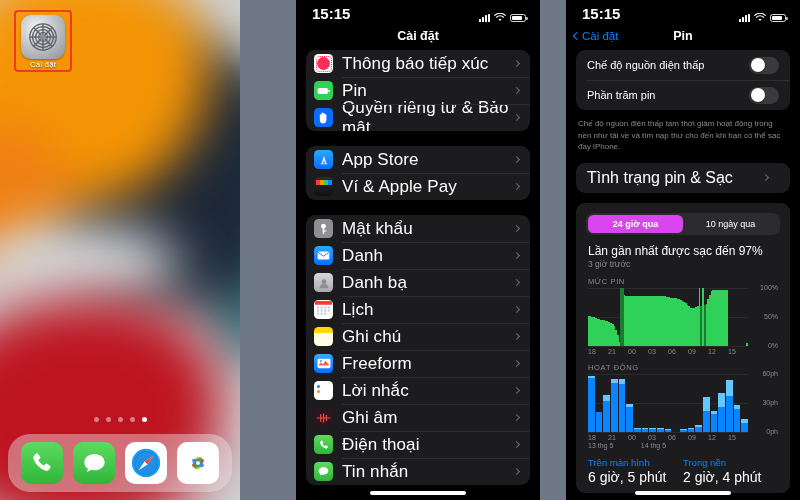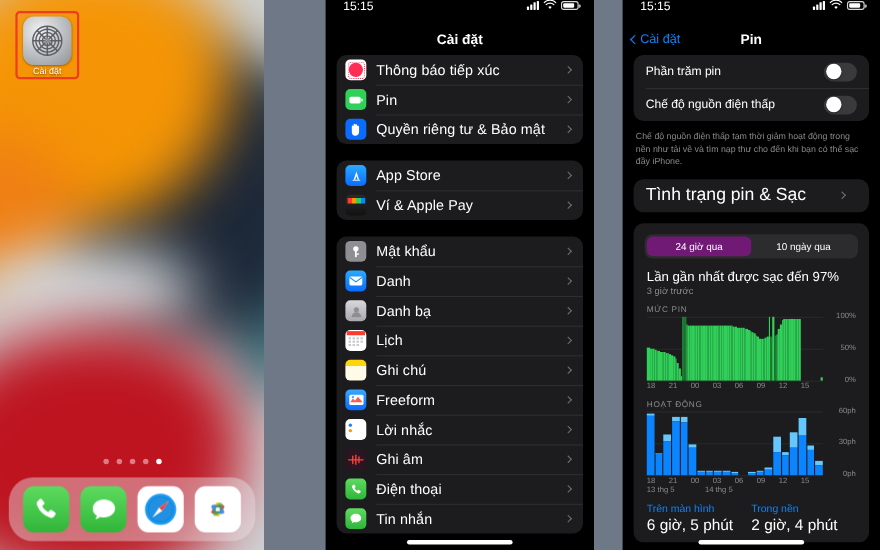--- a/index.html
+++ b/index.html
@@ -39,22 +39,22 @@
   .dock { position:absolute; left:8px; right:8px; bottom:8px; height:58px;
      background:rgba(235,235,240,.42); border-radius:22px; backdrop-filter:blur(8px);
      display:flex; align-items:center; justify-content:space-around; padding:0 8px; }
   .dock-ic { width:42px; height:42px; border-radius:10px; display:flex; align-items:center; justify-content:center; }
   .ic-phone { background:linear-gradient(#5ddb5f,#31b63a); }
   .ic-msg   { background:linear-gradient(#5ddb5f,#31b63a); }
   .ic-safari{ background:#fff; }
   .ic-photos{ background:#fff; }
 
   
-  .statusbar { height:22px; display:flex; align-items:flex-start; justify-content:space-between;
-     padding:0 14px 0 16px; color:#fff; font-size:11px; font-weight:400; }
+  .statusbar { height:22px; display:flex; align-items:flex-end; justify-content:space-between;
+     padding:0 14px 0 16px; color:#fff; font-size:15px; font-weight:700; }
   .sb-right { display:flex; align-items:center; gap:4px; }
   .bars { display:flex; align-items:flex-end; gap:1px; height:8px;}
   .bars s { width:2px; background:#fff; display:block; border-radius:.5px;}
   .bars s:nth-child(1){height:3px}.bars s:nth-child(2){height:5px}
   .bars s:nth-child(3){height:6.5px}.bars s:nth-child(4){height:8px}
   .batt { width:16px; height:8px; border:1px solid rgba(255,255,255,.85); border-radius:2.5px;
      position:relative; padding:1px; }
   .batt i { display:block; height:100%; width:82%; background:#fff; border-radius:1px;}
   .batt:after{ content:''; position:absolute; right:-2.5px; top:2.2px; width:1.5px; height:3px;
      background:rgba(255,255,255,.7); border-radius:0 1px 1px 0;}
@@ -69,21 +69,21 @@
   .home-ind { position:absolute; bottom:5px; left:50%; transform:translateX(-50%);
      width:96px; height:4px; border-radius:2px; background:#fff; }
 
   
   .settings-scroll { position:absolute; top:50px; left:0; right:0; bottom:0; overflow:hidden; }
   .s-group { background:#1c1c1e; border-radius:9px; margin:0 10px 15px; overflow:hidden; }
   .s-row { display:flex; align-items:center; height:27px; padding-left:8px; position:relative; }
   .s-row + .s-row:before { content:''; position:absolute; left:36px; right:0; top:0; height:1px; background:#2e2e30;}
   .s-ico { width:19px; height:19px; border-radius:4.5px; flex:none; margin-right:9px;
      display:flex; align-items:center; justify-content:center; font-size:10px; color:#fff; overflow:hidden;}
-  .s-label { color:#fff; font-size:13px; flex:1; letter-spacing:.1px; }
+  .s-label { color:#fff; font-size:17px; flex:1; letter-spacing:.1px; }
   .chev-r { width:5px; height:5px; border-top:1.4px solid #6c6c70; border-right:1.4px solid #6c6c70;
      transform:rotate(45deg); margin-right:11px; flex:none;}
 
   
   .i-expo { background:#fff; position:relative; }
   .i-expo:after{content:'';position:absolute;inset:3px;border-radius:50%;background:#ff2d55;}
   .i-expo:before{content:'';position:absolute;inset:1.5px;border-radius:4px;border:1.4px dotted #ff2d55;}
   .i-batt { background:#30d158; }
   .i-batt:after{content:'';position:absolute;width:11px;height:6px;border-radius:1.5px;background:#0a3d16;opacity:.0;}
   .i-privacy { background:#0a6cff; }
@@ -113,21 +113,21 @@
   .tog-label { color:#fff; font-size:11px; }
   .switch { width:30px; height:17px; border-radius:9px; background:#3a3a3c; position:relative; flex:none;}
   .switch i { position:absolute; top:1.5px; left:1.5px; width:14px; height:14px; border-radius:50%;
      background:#fff; box-shadow:0 1px 2px rgba(0,0,0,.4); display:block;}
   .foot-note { color:#8a8a8e; font-size:8px; line-height:1.45; margin:4px 12px 10px; }
   .link-row { display:flex; align-items:center; justify-content:space-between; height:30px; padding:0 11px;}
   .link-row .t { color:#fff; font-size:16px;}
 
   .seg { display:flex; background:#2c2c2e; border-radius:7px; margin:10px 10px 0; padding:2px; }
   .seg div { flex:1; text-align:center; font-size:9px; color:#fff; padding:4px 0; border-radius:5.5px; }
-  .seg div.sel { background:#701a75; font-weight:400; }
+  .seg div.sel { background:#d946ef; font-weight:700; }
   .charge-title { color:#fff; font-size:12px; font-weight:400; margin:9px 12px 0; }
   .charge-sub { color:#8a8a8e; font-size:8.5px; margin:1px 12px 0; }
 
   .chart-cap { color:#8a8a8e; font-size:7.5px; letter-spacing:.6px; margin:8px 12px 2px; }
   .chart-box { position:relative; margin:0 12px; height:58px; }
   .grid-l { position:absolute; left:0; right:30px; height:1px; background:#2a2a2c; }
   .yax { position:absolute; right:0; font-size:7px; color:#8a8a8e; transform:translateY(-4px); }
   .plot { position:absolute; left:0; right:30px; top:0; bottom:0; display:flex; align-items:flex-end; gap:0px; }
   .plot span { flex:1; display:block; }
   .xax { display:flex; margin:2px 42px 0 12px; }
@@ -424,27 +424,27 @@
       <span class="nav-back">
         <span class="chev-l"></span>
         <span>Cài đặt</span>
       </span>
       <span>Pin</span>
     </div>
 
     <div class="b-scroll">
       <div class="card">
         <div class="tog-row">
-          <span class="tog-label">Phần trăm pin</span>
+          <span class="tog-label">Chế độ nguồn điện thấp</span>
           <span class="switch">
               <i></i>
             </span>
         </div>
         <div class="tog-row">
-          <span class="tog-label">Chế độ nguồn điện thấp</span>
+          <span class="tog-label">Phần trăm pin</span>
           <span class="switch">
               <i></i>
             </span>
         </div>
       </div>
       <div class="foot-note">Chế độ nguồn điện thấp tạm thời giảm hoạt động trong nền như tải về và tìm nạp thư cho đến khi bạn có thể sạc đầy iPhone.</div>
 
       <div class="card">
         <div class="link-row">
           <span class="t">Tình trạng pin &amp; Sạc</span>

